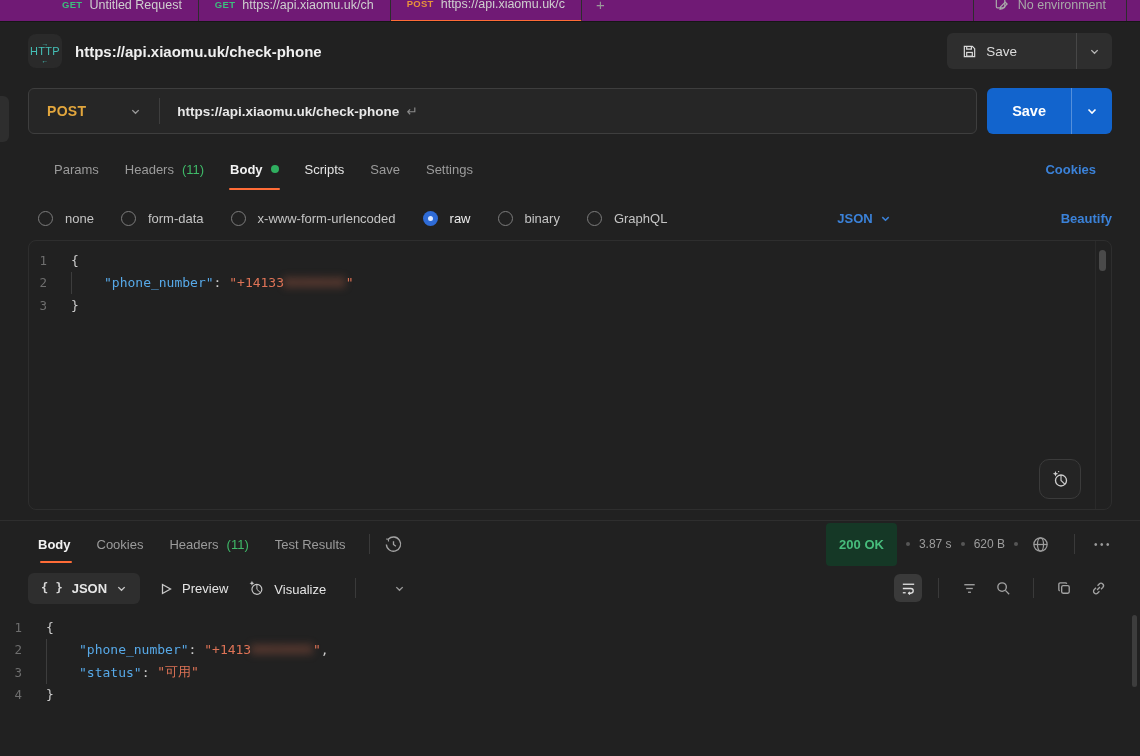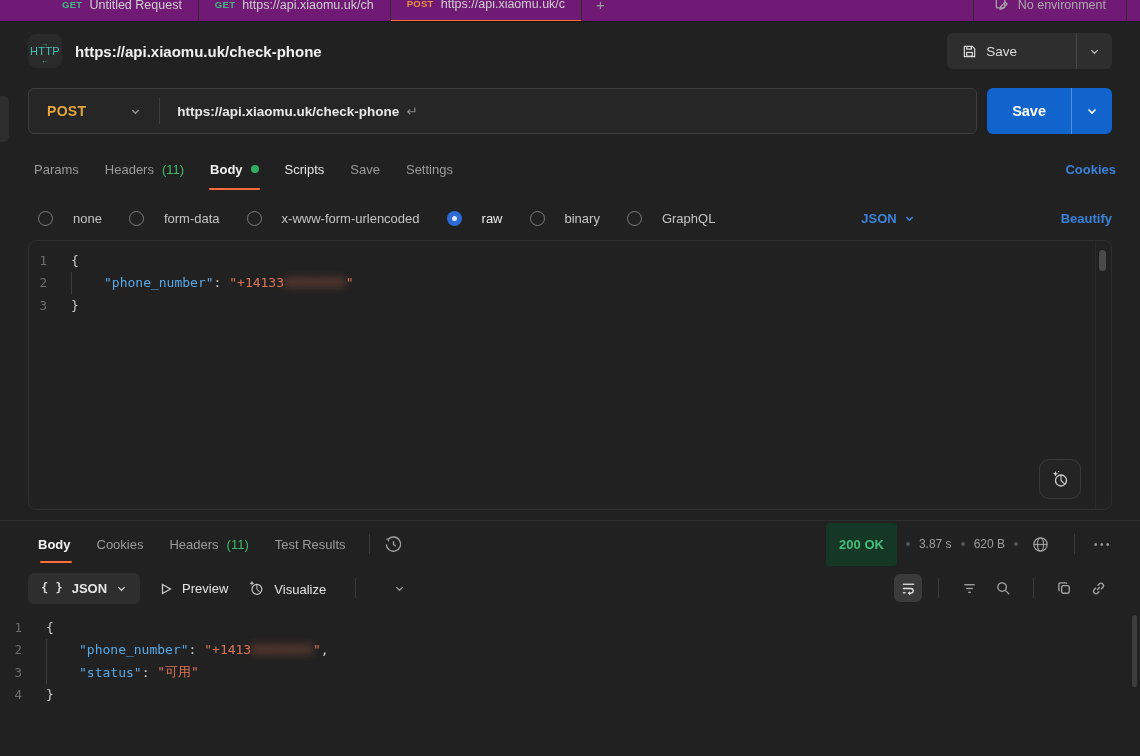--- a/index.html
+++ b/index.html
@@ -35,33 +35,33 @@
   .url-box { flex:1; height:46px; background:#262626; border:1px solid #3e3e3e; border-radius:6px; display:flex; align-items:center; }
   .method-select { display:flex; align-items:center; padding:0 18px; gap:44px; cursor:pointer; }
   .method-select .method-text { color:#e2a63d; font-weight:700; font-size:14px; letter-spacing:.3px; }
   .vdiv { width:1px; height:26px; background:#3e3e3e; }
   .url-input { display:flex; align-items:center; padding-left:17px; color:#e8e8e8; font-size:13.5px; font-weight:600; flex:1; }
   .return-glyph { color:#8a8a8a; margin-left:7px; font-weight:400; }
   .send-btn { display:flex; height:46px; border-radius:6px; overflow:hidden; background:#1264cd; align-items:stretch; }
   .send-main { display:flex; align-items:center; padding:0 25px; color:#fff; font-weight:700; font-size:14.5px; cursor:pointer; }
   .send-split { width:41px; border-left:1px solid rgba(255,255,255,.28); display:flex; align-items:center; justify-content:center; color:#fff; }
   
-  .req-tabs { height:54px; display:flex; align-items:center; padding:0 24px; }
+  .req-tabs { height:54px; display:flex; align-items:center; padding:0 44px; }
   .rtab { padding:0 13px; height:54px; display:flex; align-items:center; gap:8px; color:#9b9b9b; position:relative; cursor:pointer; white-space:nowrap; }
   .rtab:first-child { padding-left:10px; }
   .rtab.bright { color:#e4e4e4; }
   .rtab.active { color:#f2f2f2; font-weight:600; }
   .rtab.active::after { content:""; position:absolute; left:12px; right:12px; bottom:6px; height:2px; background:#ff6c37; border-radius:1px; }
   .count-green { color:#3fb968; }
   .dot-green { width:8px; height:8px; border-radius:50%; background:#2fae5f; }
   .link-blue { color:#3b82d9; font-weight:600; cursor:pointer; }
   .req-tabs .link-blue { margin-left:auto; }
   
   .modes-row { height:44px; display:flex; align-items:center; padding:0 28px 0 38px; gap:27px; }
-  .mode { display:flex; align-items:center; gap:20px; color:#c4c4c4; cursor:pointer; }
+  .mode { display:flex; align-items:center; gap:12px; color:#c4c4c4; cursor:pointer; }
   .radio { width:15px; height:15px; border-radius:50%; border:1.5px solid #7c7c7c; flex-shrink:0; }
   .radio.checked { border:none; background:#2e6bd6; position:relative; }
   .radio.checked::after { content:""; position:absolute; left:5px; top:5px; width:5px; height:5px; border-radius:50%; background:#dce9ff; }
   .mode.selected { color:#ececec; }
   .json-select { display:flex; align-items:center; gap:7px; margin-left:6px; cursor:pointer; }
   .modes-row .link-blue { margin-left:auto; }
   
   .editor { margin:0 28px; height:270px; border:1px solid #2e2e2e; border-radius:8px; position:relative; padding-top:8px; font-family:"DejaVu Sans Mono", monospace; font-size:13px; }
   .code-line { display:flex; height:22.5px; align-items:center; }
   .ln { width:42px; flex-shrink:0; text-align:right; padding-right:24px; color:#6e6e6e; font-size:12.5px; }

